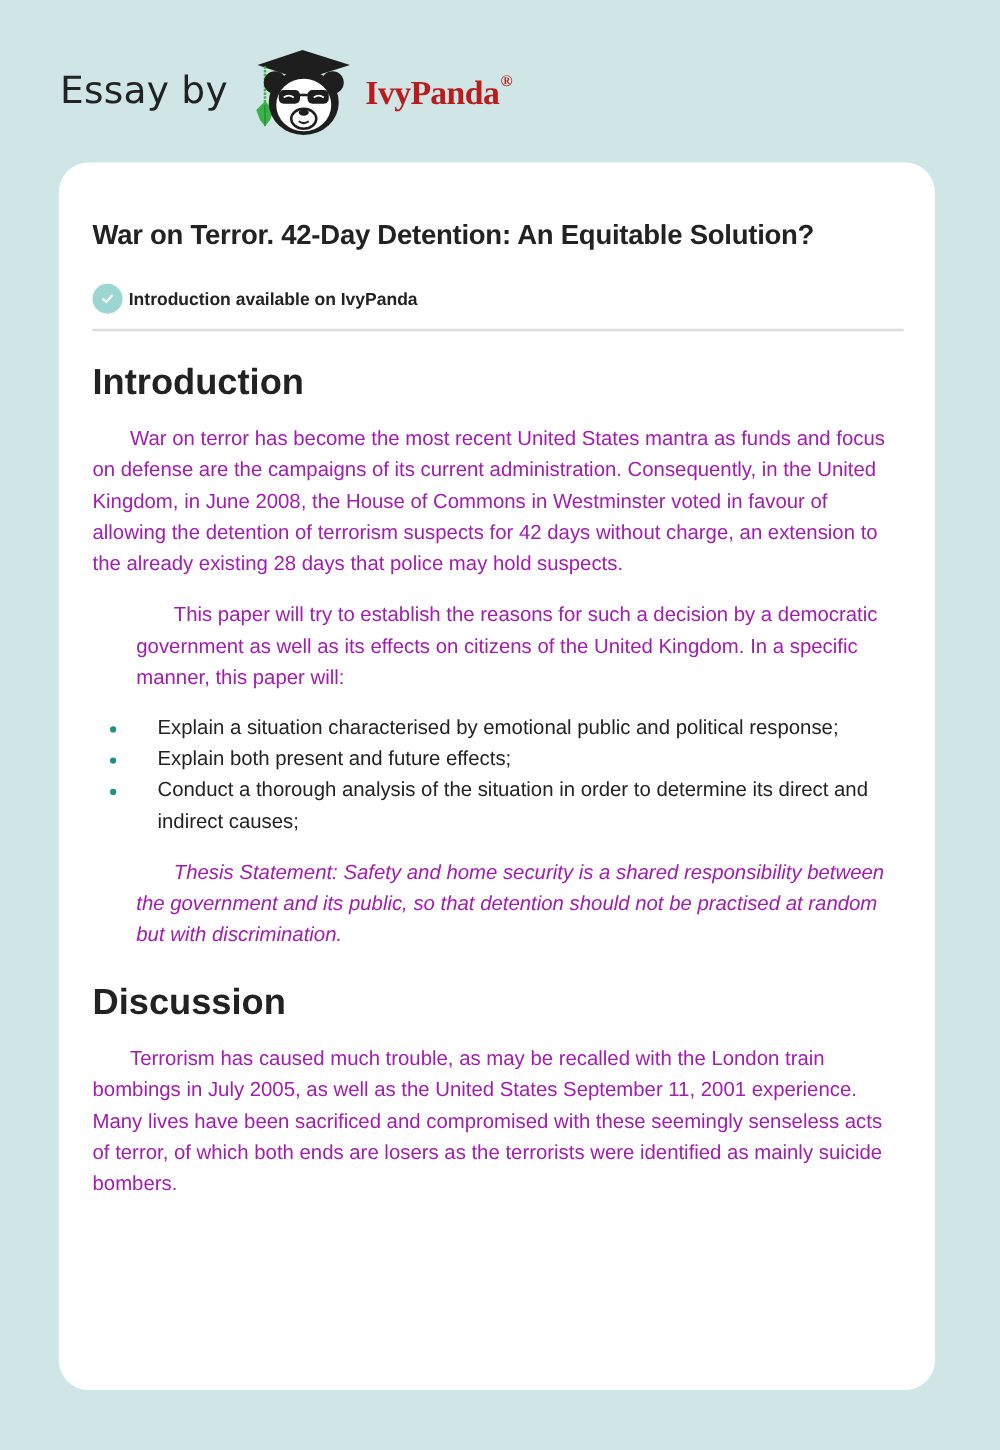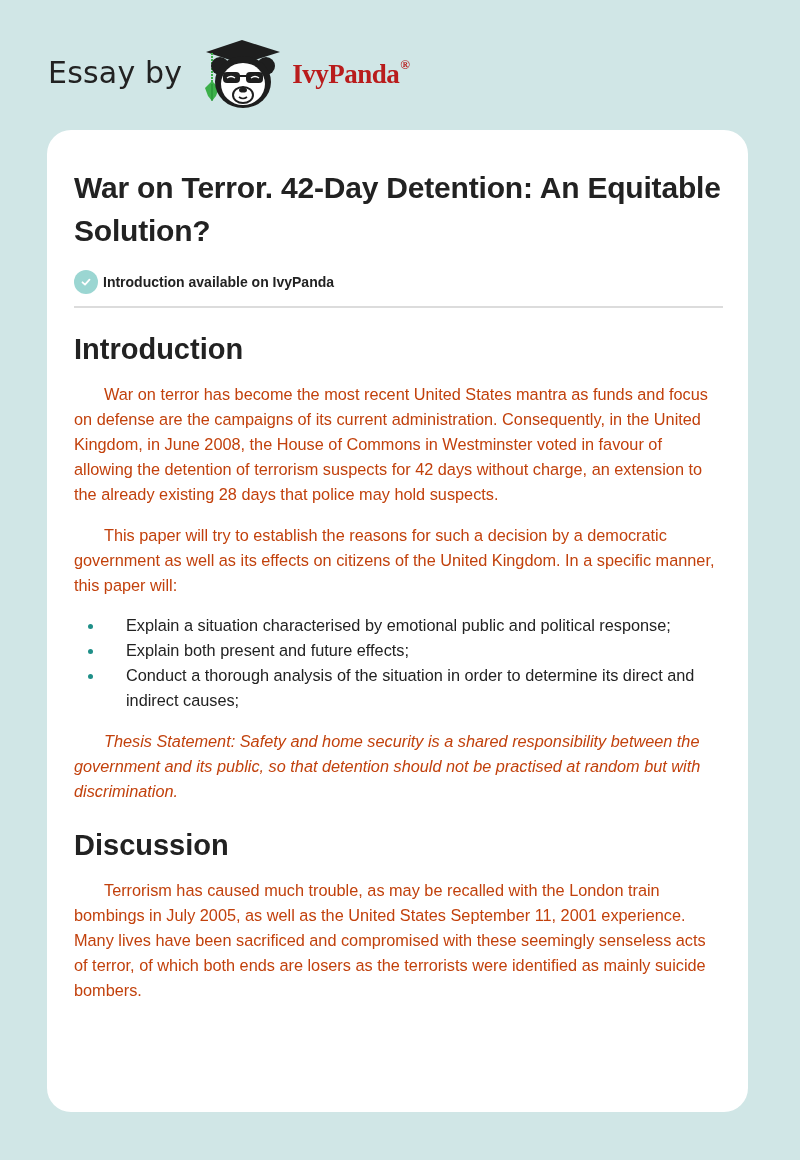--- a/index.html
+++ b/index.html
@@ -29,42 +29,42 @@
   }
   .brand-name sup { font-size: 13px; font-weight: bold; vertical-align: 14px; margin-left: 1px; }
 
   .card {
     position: absolute; left: 47px; top: 130px;
     width: 701px; height: 982px;
     background: #ffffff; border-radius: 24px;
   }
   .content { position: absolute; left: 27px; top: 36px; width: 649px; }
   h1 {
-    margin: 0; font-size: 30px; line-height: 43px; font-weight: bold;
+    margin: 0; font-size: 22px; line-height: 43px; font-weight: bold;
     color: #222; letter-spacing: -0.2px;
   }
   .exclusive {
     display: flex; align-items: center; margin-top: 17px; height: 26px;
   }
   .check {
     width: 24px; height: 24px; border-radius: 50%;
     background: #9bd6d2; display: flex; align-items: center; justify-content: center;
     margin-right: 5px;
   }
   .exclusive-label { font-size: 14px; font-weight: bold; color: #222; }
   .divider { height: 2px; background: #dcdcdc; margin-top: 11px; }
   h2 {
     margin: 24px 0 0 0; font-size: 29px; line-height: 34px; font-weight: bold; color: #222;
   }
   p {
-    margin: 0; font-size: 16.3px; line-height: 25px; color: #c2410c;
+    margin: 0; font-size: 16.3px; line-height: 25px; color: #a21caf;
     text-indent: 30px;
   }
   .p-first { margin-top: 16px; }
-  .p-next { margin-top: 16px; }
+  .p-next { margin-top: 16px; margin-left: 35px; }
   .italic { font-style: italic; }
   ul { list-style: none; margin: 15px 0 0 0; padding: 0; }
   li {
     position: relative; padding-left: 52px;
     font-size: 16.3px; line-height: 25px; color: #222;
   }
   li .bullet {
     position: absolute; left: 14px; top: 11px;
     width: 5px; height: 5px; border-radius: 50%; background: #1f8f88;
   }

